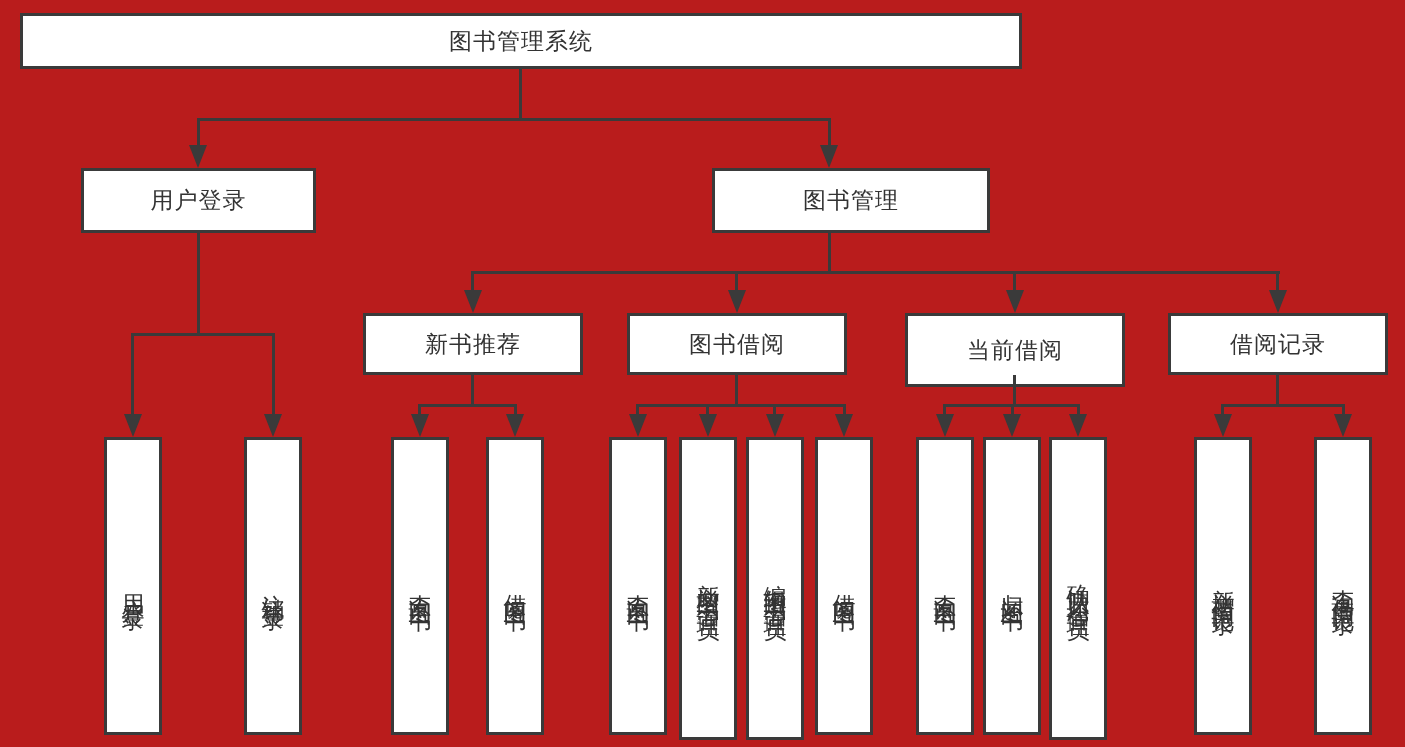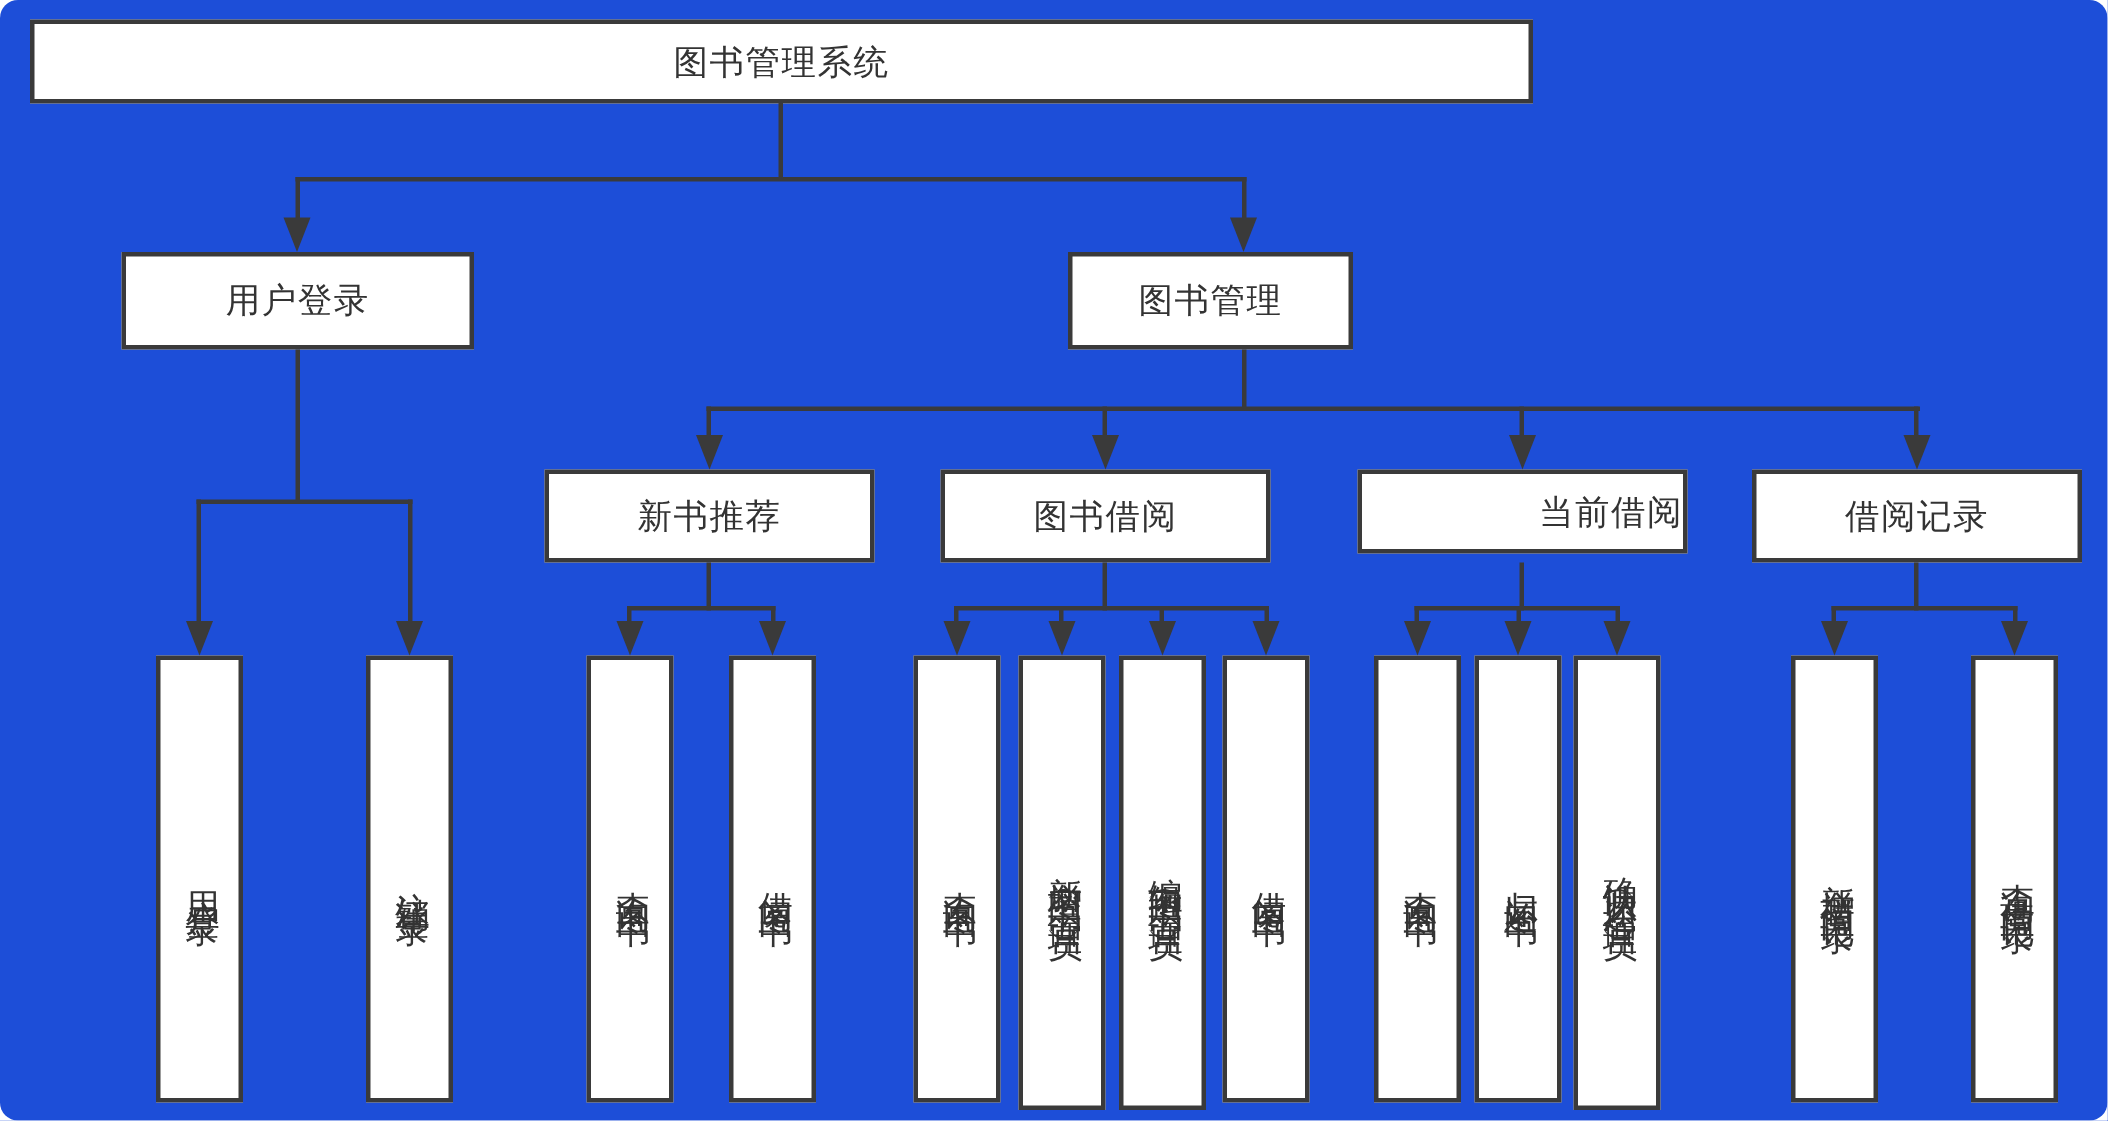--- a/index.html
+++ b/index.html
@@ -2,22 +2,22 @@
 <html><head>
 <meta charset="utf-8">
 <style>
   :root{
     --line:#3a3a3a;
     --text:#333333;
     --wm:#c2c2c2;
   }
   html,body{margin:0;padding:0;background:#ffffff;}
   .canvas{
-    position:relative;width:1405px;height:747px;background:#1d4ed8;overflow:hidden;
-    font-family:Liberation Mono, monospace;color:var(--text);border-radius:12px;
+    position:relative;width:1405px;height:747px;background:#b91c1c;overflow:hidden;
+    font-family:Liberation Sans, sans-serif;color:var(--text);
   }
   .box{
     position:absolute;box-sizing:border-box;border:3px solid var(--line);background:#fff;
     display:flex;align-items:center;justify-content:center;
   }
   .hlabel{font-size:23px;letter-spacing:1px;white-space:nowrap;}
   .vtext{
     writing-mode:vertical-rl;text-orientation:mixed;
     font-size:23px;letter-spacing:5px;line-height:1;white-space:nowrap;
   }
@@ -39,33 +39,33 @@
 <div class="canvas">
 
   <div class="box" style="left:20px;top:13px;width:1002px;height:56px;">
     <span class="hlabel">图书管理系统</span>
   </div>
 
   <div class="box" style="left:81px;top:168px;width:235px;height:65px;">
     <span class="hlabel">用户登录</span>
   </div>
 
-  <div class="box" style="left:712px;top:168px;width:190px;height:65px;">
+  <div class="box" style="left:712px;top:168px;width:278px;height:65px;">
     <span class="hlabel">图书管理</span>
   </div>
 
   <div class="box" style="left:627px;top:313px;width:220px;height:62px;">
     <span class="hlabel">图书借阅</span>
   </div>
 
   <div class="box" style="left:363px;top:313px;width:220px;height:62px;">
     <span class="hlabel">新书推荐</span>
   </div>
 
-  <div class="box" style="left:905px;top:313px;width:220px;height:56px;justify-content:flex-end;">
+  <div class="box" style="left:905px;top:313px;width:220px;height:74px;">
     <span class="hlabel">当前借阅</span>
   </div>
 
   <div class="box" style="left:1168px;top:313px;width:220px;height:62px;">
     <span class="hlabel">借阅记录</span>
   </div>
 
   <div class="box" style="left:104px;top:437px;width:58px;height:298px;">
     <span class="vtext">用户登录</span>
   </div>

